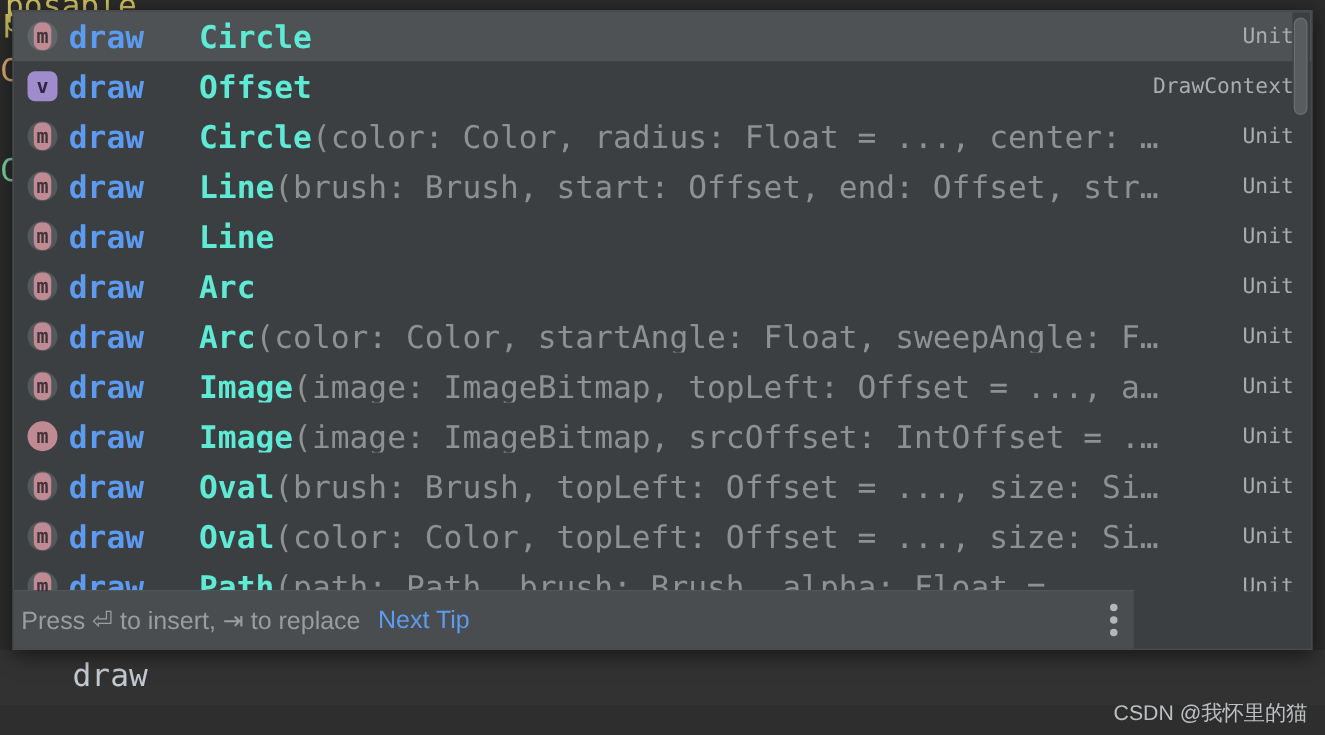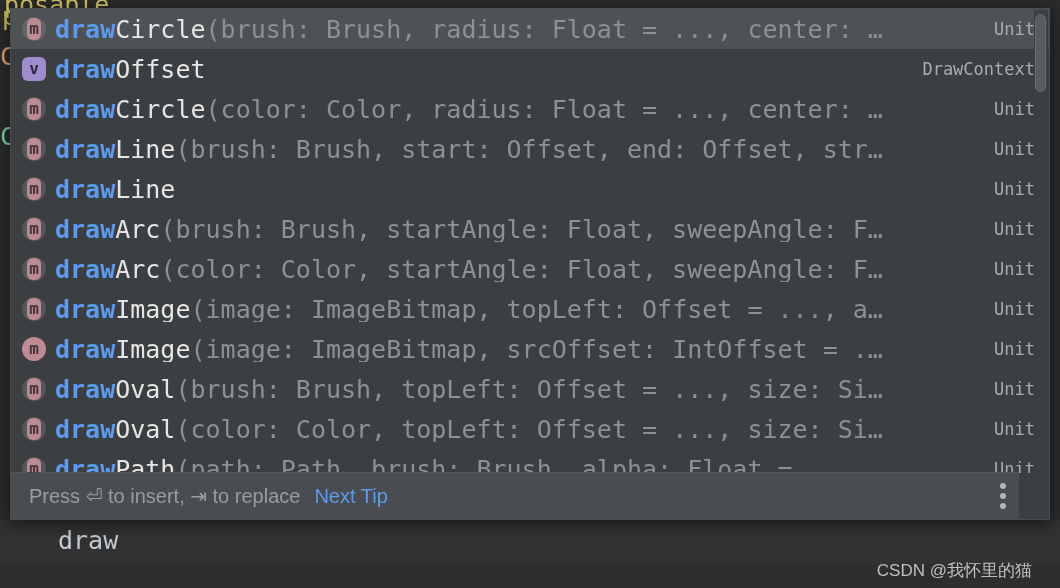--- a/index.html
+++ b/index.html
@@ -102,21 +102,21 @@
     font-family: "DejaVu Sans Mono", "Liberation Mono", monospace;
     font-size: 25px;
     line-height: 1;
     display: flex;
     align-items: baseline;
     overflow: hidden;
     flex: 1 1 auto;
     min-width: 0;
   }
   .nm-pre  { color: #5c9bf0; font-weight: 700; }
-  .nm-post { color: #e5e5e5; font-weight: 400; }
+  .nm-post { color: #5eead4; font-weight: 700; padding-left: 44px; }
   .sig     { color: #8e9192; font-weight: 400; }
 
   .ret {
     flex: 0 0 auto;
     margin-left: 14px;
     font-family: "DejaVu Sans Mono", "Liberation Mono", monospace;
     font-size: 17px;
     color: #a9adae;
   }
 
@@ -130,25 +130,25 @@
     position: absolute; right: 2px; top: 4px;
     width: 11px; height: 78px;
     background: #585c5e;
     border-radius: 6px;
     border: 1px solid #6a6e70;
   }
 
   
   .statusbar {
     position: absolute; left: 0; bottom: 0;
-    width: 1008px; height: 47px;
+    width: 896px; height: 47px;
     background: #4a4d4f;
     border-top: 1px solid #525658;
     display: flex; align-items: center;
-    padding-left: 18px;
+    padding-left: 6px;
   }
   .status-text {
     font-family: "Liberation Sans", "DejaVu Sans", sans-serif;
     font-size: 20px;
     color: #9a9d9e;
     white-space: pre;
   }
   .next-tip {
     font-family: "Liberation Sans", "DejaVu Sans", sans-serif;
     font-size: 20px;
@@ -168,21 +168,21 @@
   
   .bottom-draw {
     position: absolute; left: 58px; top: 526px;
     font-family: "DejaVu Sans Mono", "Liberation Mono", monospace;
     font-size: 25px;
     color: #c3cad1;
   }
 
   
   .watermark {
-    position: absolute; right: 28px; bottom: 6px;
+    position: absolute; right: 14px; bottom: 6px;
     font-family: "Liberation Sans", "DejaVu Sans", sans-serif;
     font-size: 17px;
     color: #c9ccce;
     opacity: .92;
   }
 </style>
 </head>
 <body>
 
 <div id="root">
@@ -201,21 +201,20 @@
 
     <div class="list" id="completion-list">
         <div class="row selected">
           <span class="icon-wrap">
             <span class="ic-method"></span>
             <span class="ic-glyph">m</span>
           </span>
           <span class="lbl">
             <span class="nm-pre">draw</span>
             <span class="nm-post">Circle</span>
-            <span class="sig">(brush: Brush, radius: Float = ..., center: …</span>
           </span>
           <span class="ret">Unit</span>
         </div>
         <div class="row">
           <span class="icon-wrap">
             <span class="ic-value"></span>
             <span class="ic-glyph">v</span>
           </span>
           <span class="lbl">
             <span class="nm-pre">draw</span>
@@ -260,21 +259,20 @@
           <span class="ret">Unit</span>
         </div>
         <div class="row">
           <span class="icon-wrap">
             <span class="ic-method"></span>
             <span class="ic-glyph">m</span>
           </span>
           <span class="lbl">
             <span class="nm-pre">draw</span>
             <span class="nm-post">Arc</span>
-            <span class="sig">(brush: Brush, startAngle: Float, sweepAngle: F…</span>
           </span>
           <span class="ret">Unit</span>
         </div>
         <div class="row">
           <span class="icon-wrap">
             <span class="ic-method"></span>
             <span class="ic-glyph">m</span>
           </span>
           <span class="lbl">
             <span class="nm-pre">draw</span>

